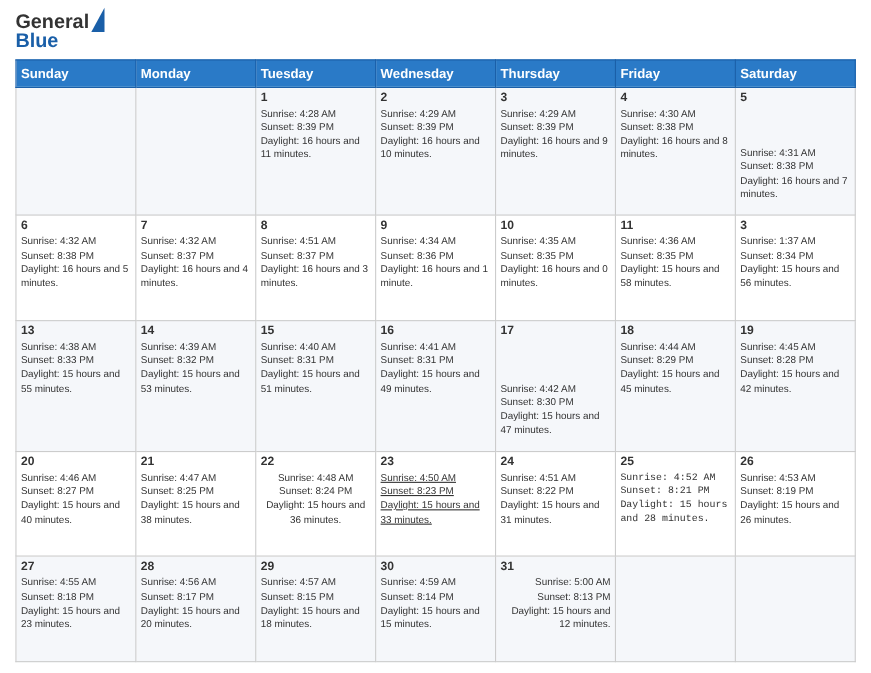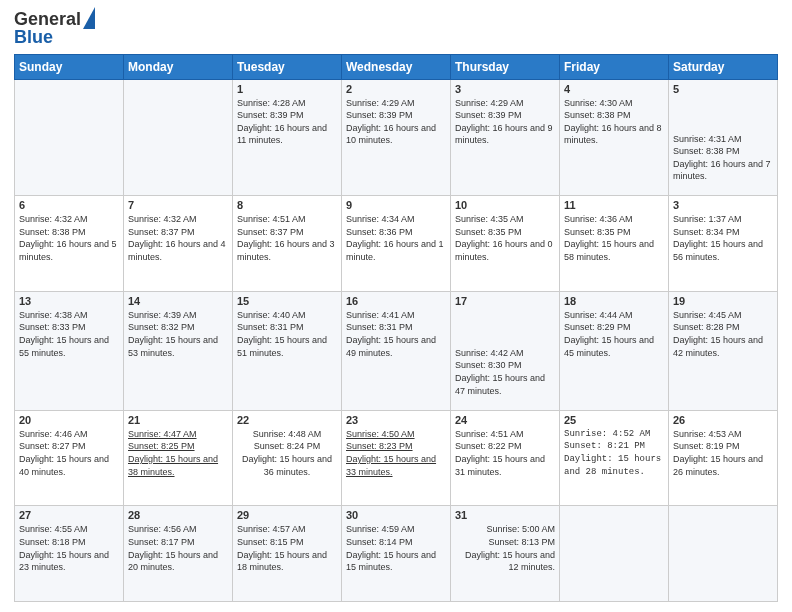--- a/index.html
+++ b/index.html
@@ -256,21 +256,21 @@
         </tr>
         <tr>
           <td>
             <span class="day-num">20</span>
             <div class="day-info" style="white-space: pre-line;">Sunrise: 4:46 AM
 Sunset: 8:27 PM
 Daylight: 15 hours and 40 minutes.</div>
           </td>
           <td>
             <span class="day-num">21</span>
-            <div class="day-info" style="white-space: pre-line; text-decoration: underline;">Sunrise: 4:47 AM
+            <div class="day-info" style="white-space: pre-line;">Sunrise: 4:47 AM
 Sunset: 8:25 PM
 Daylight: 15 hours and 38 minutes.</div>
           </td>
           <td>
             <span class="day-num">22</span>
             <div class="day-info" style="white-space: pre-line; text-align: center;">Sunrise: 4:48 AM
 Sunset: 8:24 PM
 Daylight: 15 hours and 36 minutes.</div>
           </td>
           <td>

